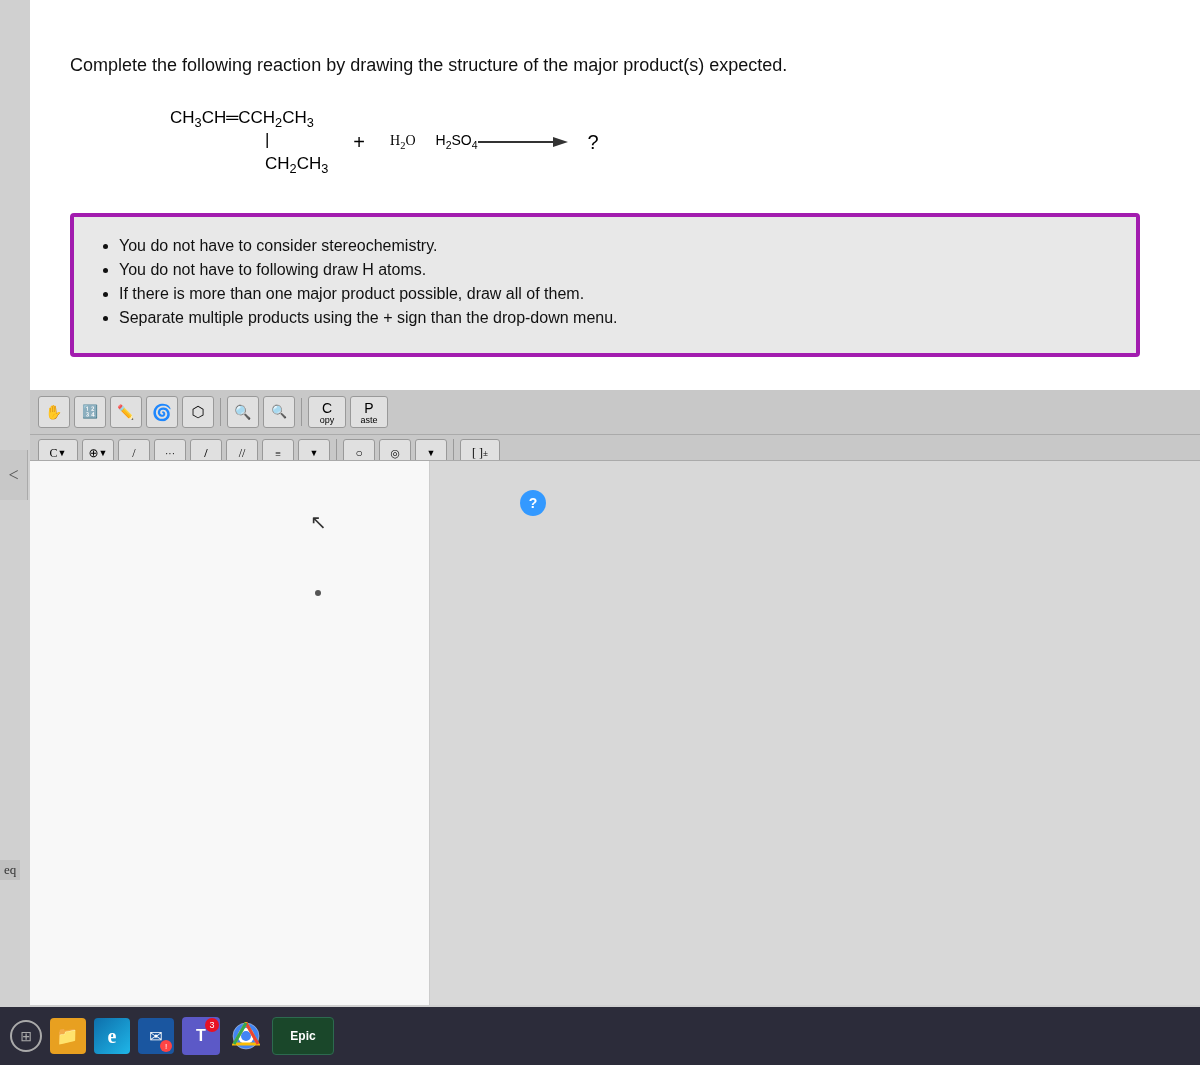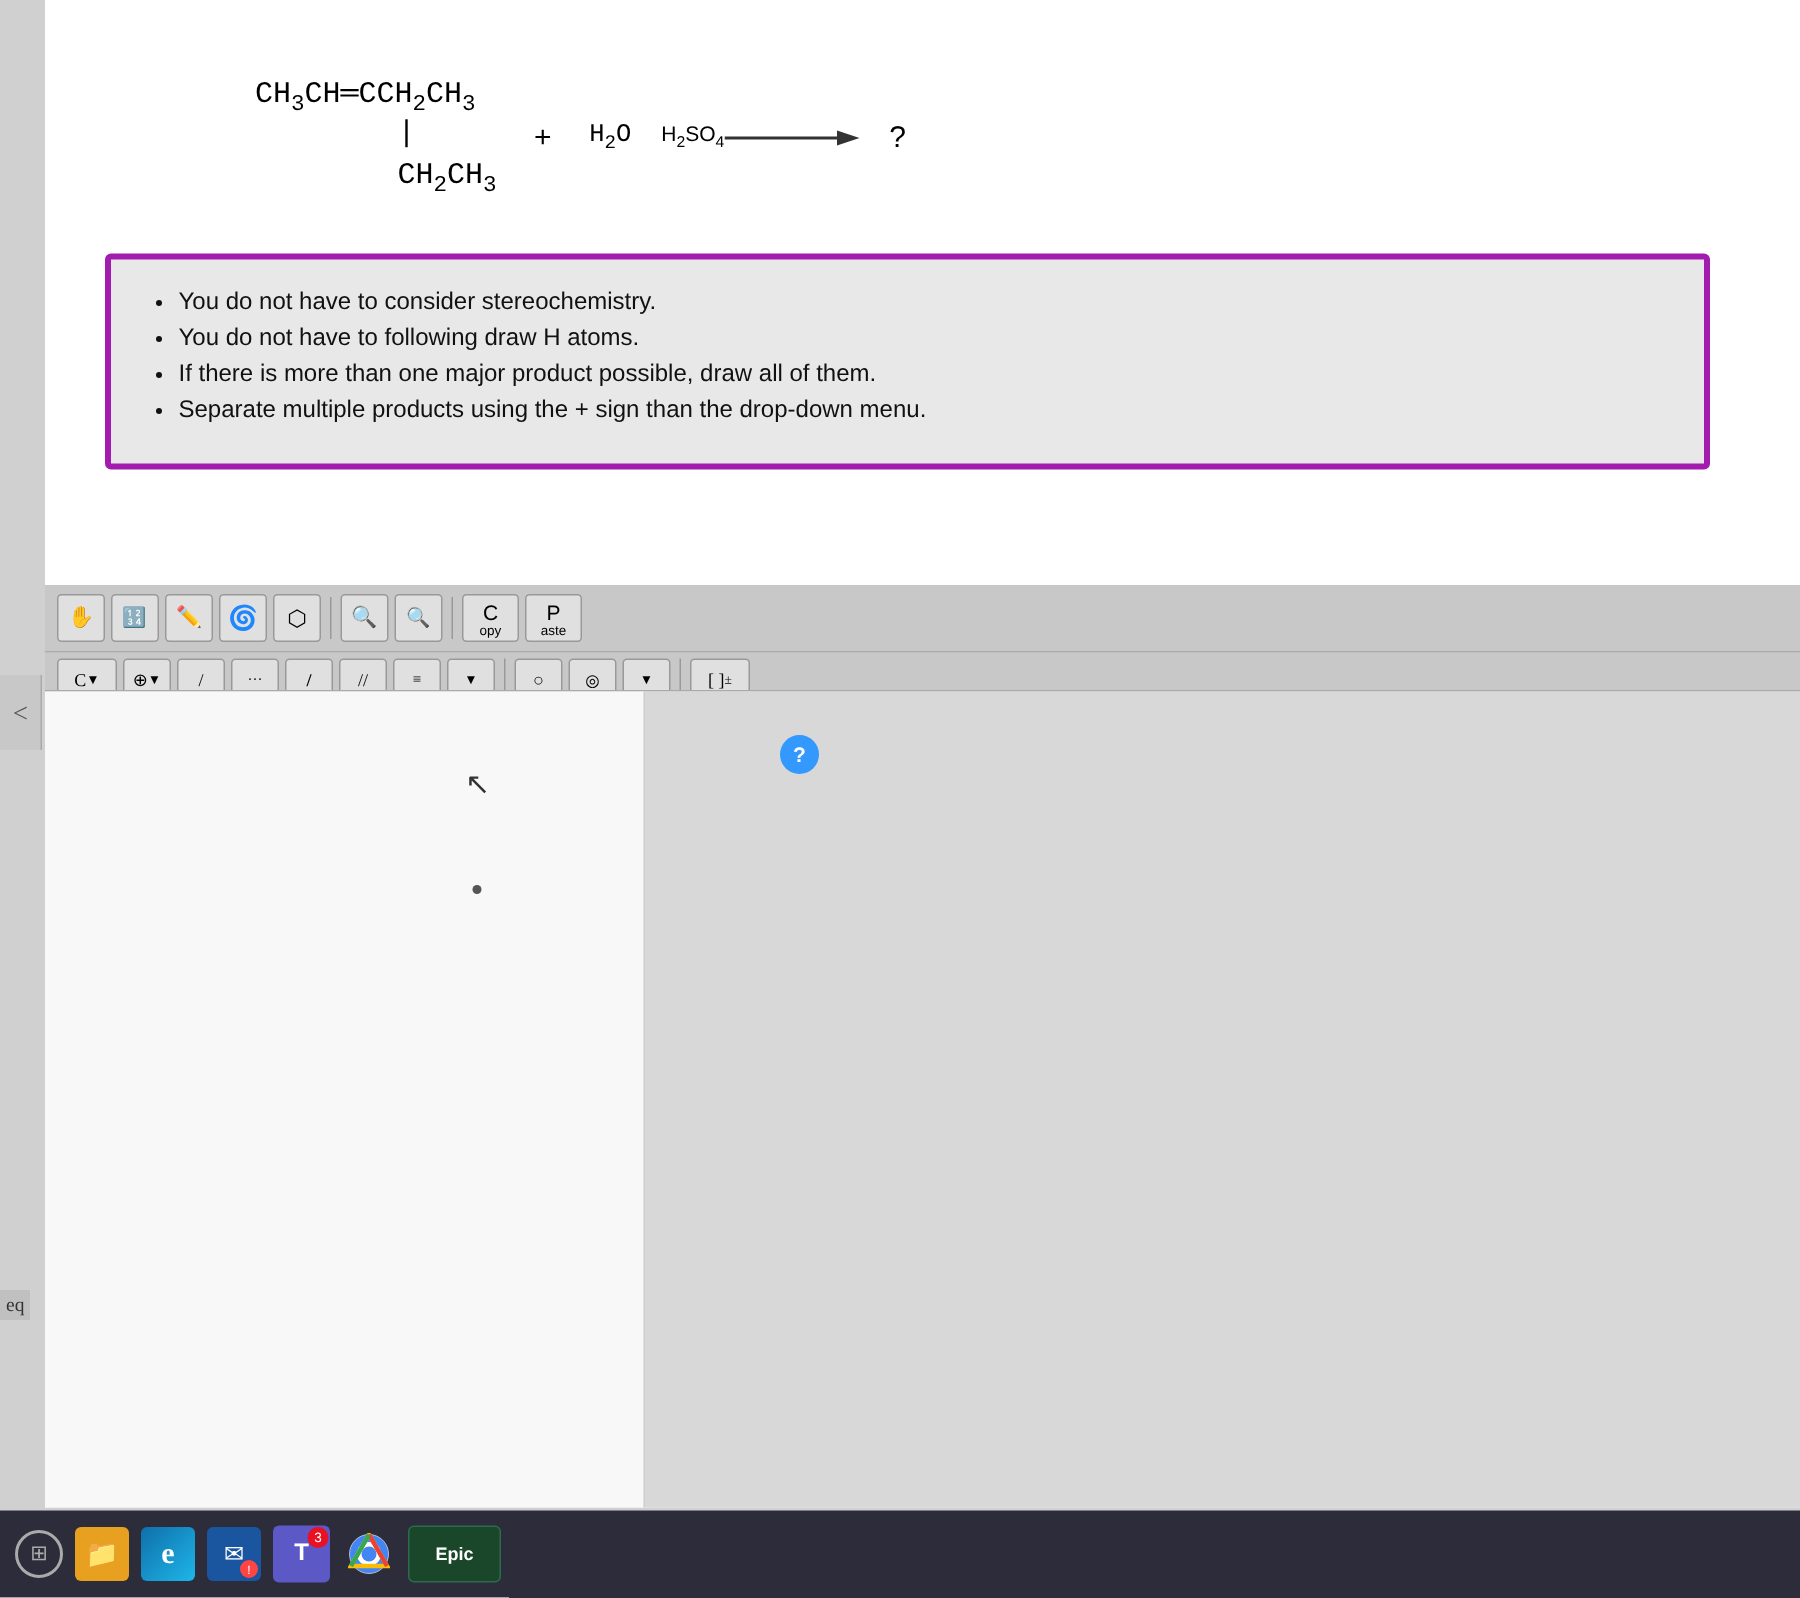--- a/index.html
+++ b/index.html
@@ -45,22 +45,22 @@
     
     .reaction-area {
       display: flex;
       align-items: center;
       margin-top: 30px;
       margin-left: 100px;
       gap: 20px;
     }
 
     .reaction-structure {
-      font-size: 20px;
-      font-family: Liberation Mono, monospace;
+      font-size: 17px;
+      font-family: Liberation Sans, sans-serif;
       line-height: 1.4;
     }
 
     .reaction-structure .main-chain {
       display: flex;
       align-items: center;
     }
 
     .reaction-structure .branch {
       margin-left: 95px;
@@ -68,22 +68,22 @@
     }
 
     .plus-sign {
       font-size: 20px;
       font-family: Arial, sans-serif;
       margin: 0 5px;
       align-self: center;
     }
 
     .reagent {
-      font-size: 17px;
-      font-family: Liberation Mono, monospace;
+      font-size: 14px;
+      font-family: Liberation Serif, serif;
       align-self: center;
     }
 
     .arrow-container {
       display: flex;
       flex-direction: row;
       align-items: center;
       align-self: center;
     }
 
@@ -358,20 +358,21 @@
       border-radius: 50%;
     }
   </style>
 </head>
 <body>
 
 <div class="reference-bar">Use the References to access important values if needed for thi</div>
 
 <div class="main-content">
 
+  <div class="question-text">Complete the following reaction by drawing the structure of the major product(s) expected.</div>
 
   <div class="reaction-area">
 
     <div class="reaction-structure">
       <div class="main-chain">
         <span>CH<sub>3</sub>CH═CCH<sub>2</sub>CH<sub>3</sub></span>
       </div>
       <div class="branch">
         |<br>CH<sub>2</sub>CH<sub>3</sub>
       </div>

